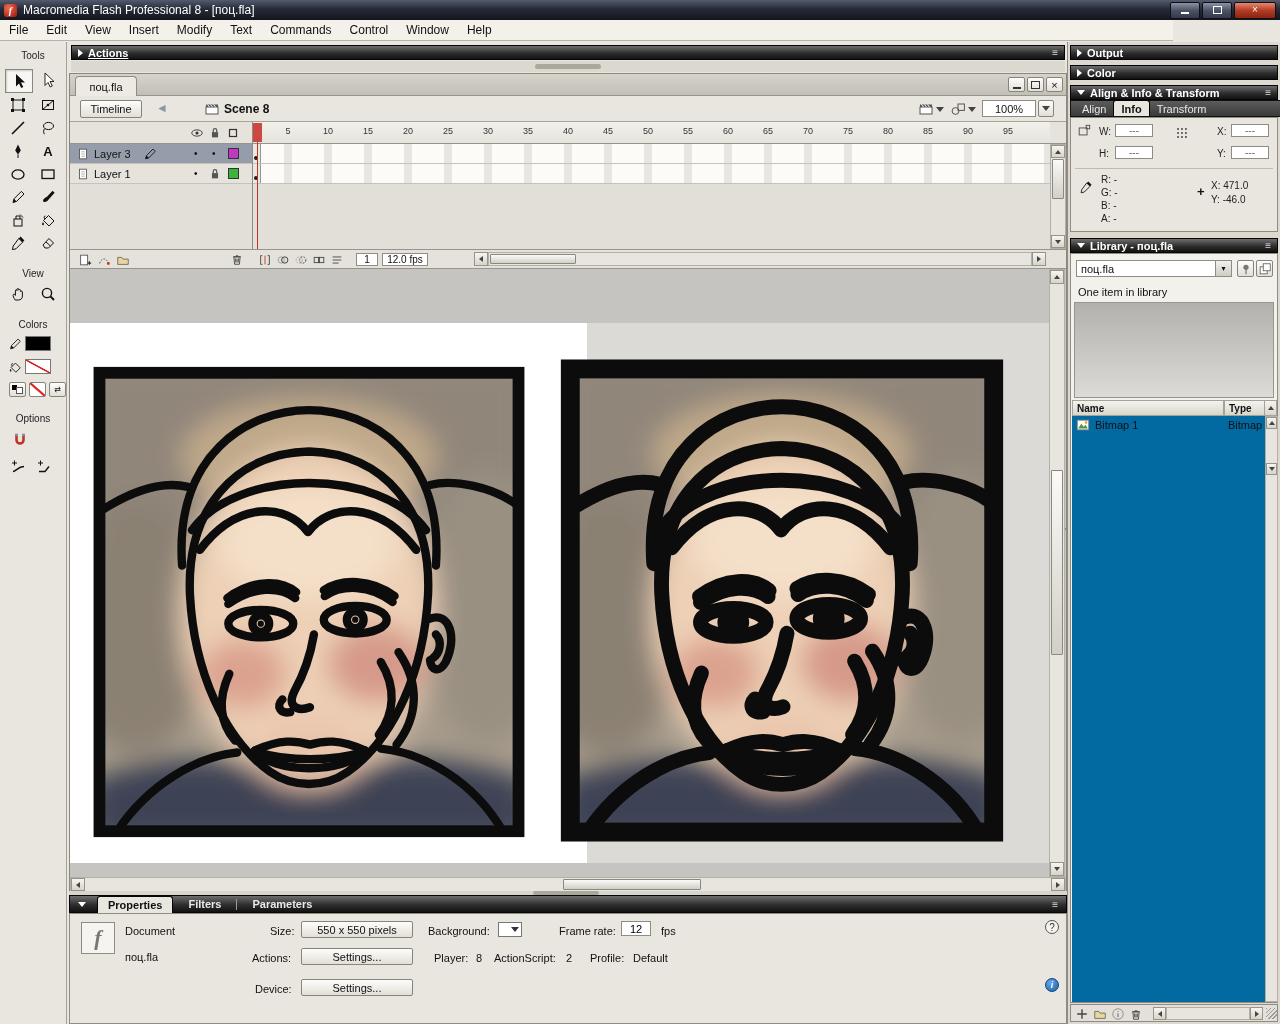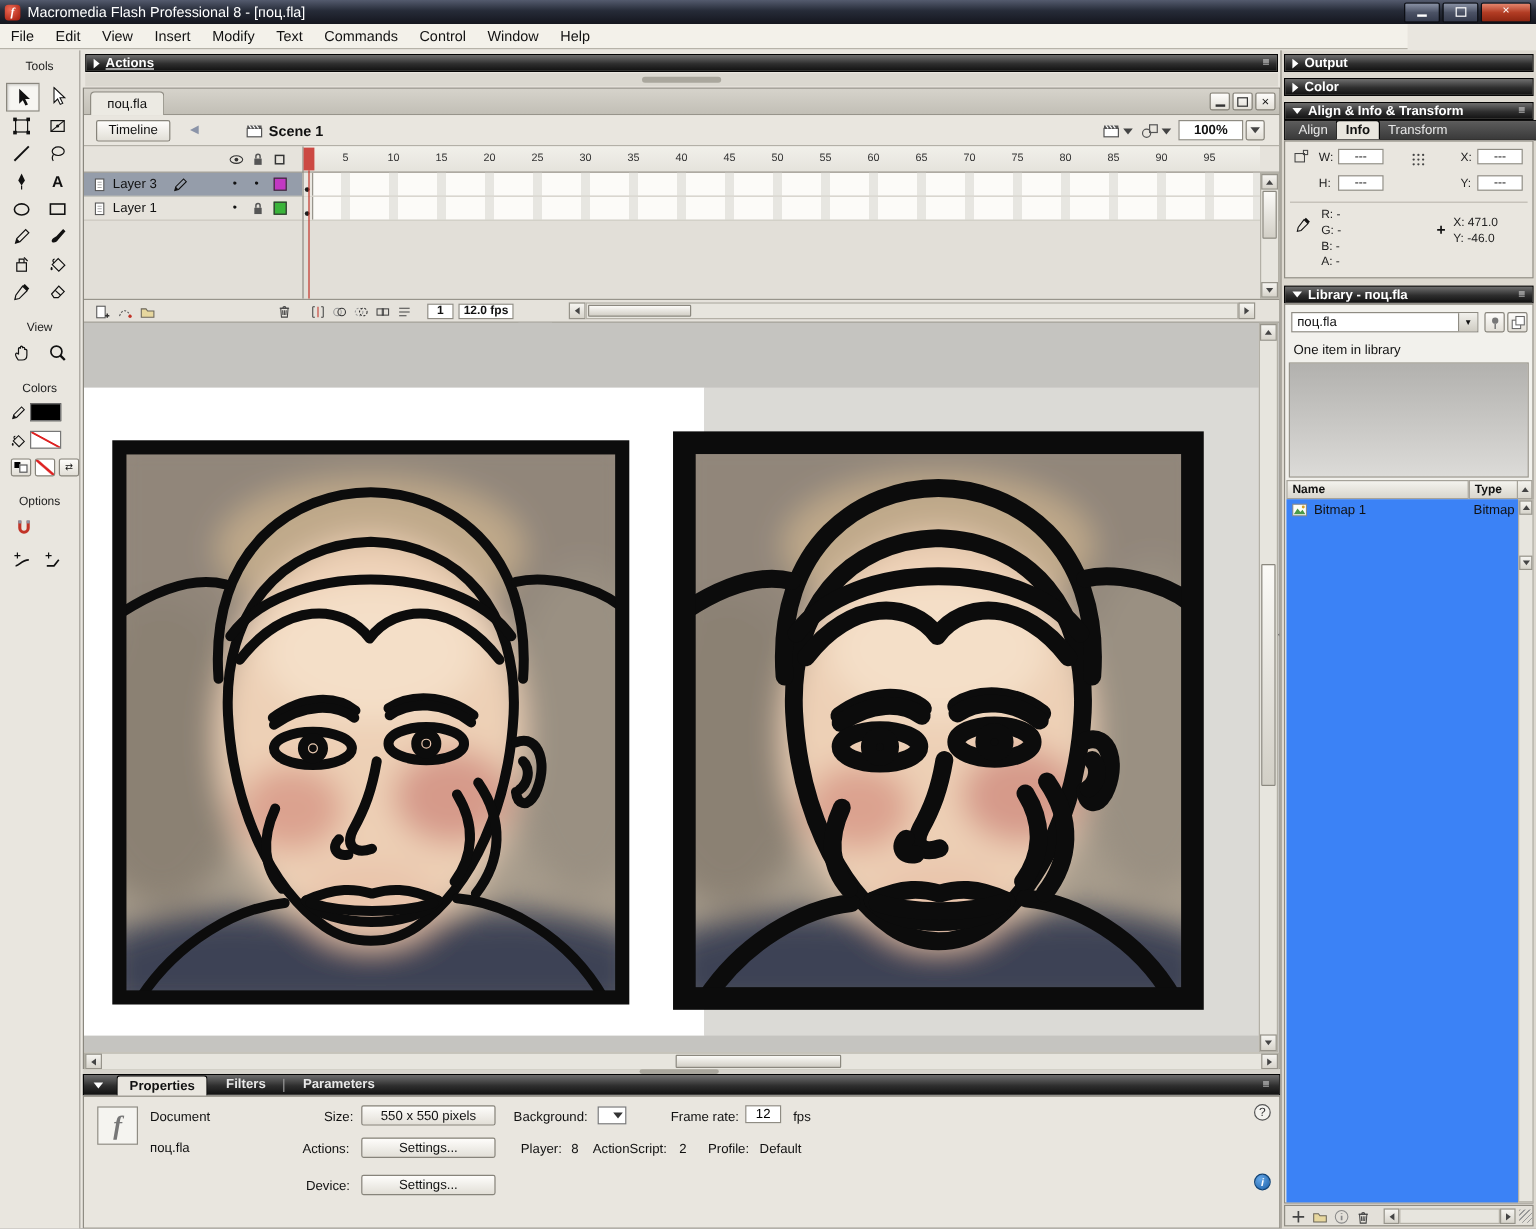--- a/index.html
+++ b/index.html
@@ -25,21 +25,21 @@
     color:#fff;font-size:11px;font-weight:bold;display:flex;align-items:center;gap:5px;padding:0 6px;}
   .tri-r{width:0;height:0;border-left:5px solid #fff;border-top:4px solid transparent;border-bottom:4px solid transparent;}
   .tri-d{width:0;height:0;border-top:5px solid #fff;border-left:4px solid transparent;border-right:4px solid transparent;}
   .tri-u-d{width:0;height:0;border-bottom:4px solid #444;border-left:3.5px solid transparent;border-right:3.5px solid transparent;}
   .tri-d-d{width:0;height:0;border-top:4px solid #444;border-left:3.5px solid transparent;border-right:3.5px solid transparent;}
   .tri-l-d{width:0;height:0;border-right:4px solid #444;border-top:3.5px solid transparent;border-bottom:3.5px solid transparent;}
   .tri-r-d{width:0;height:0;border-left:4px solid #444;border-top:3.5px solid transparent;border-bottom:3.5px solid transparent;}
   .hdrmenu{margin-left:auto;font-size:10px;color:#ddd;}
   .btn{background:linear-gradient(#fefdfb,#e2dfd7);border:1px solid #87847b;border-radius:2px;
     font-size:11px;display:flex;align-items:center;justify-content:center;}
-  .inset{background:#fff;border:1px solid #8f8c83;font-size:10px;color:#666;display:flex;align-items:center;justify-content:center;font-weight:bold;}
+  .inset{background:#fff;border:1px solid #8f8c83;font-size:10px;color:#666;display:flex;align-items:center;justify-content:center;}
   .lbl{font-size:11px;color:#111;}
   .lbl10{font-size:10px;color:#222;}
   .sbb{background:linear-gradient(#f6f5f1,#d7d4cb);border:1px solid #97948b;display:flex;align-items:center;justify-content:center;}
   .sbtrack{background:#e7e5de;border:1px solid #b3b0a6;}
   .sbthumb{background:linear-gradient(#fbfaf7,#d2cfc6);border:1px solid #8b887f;border-radius:1px;}
   .grip{background:#aaa79d;border-radius:3px;}
   
   .toolspanel{left:0;top:42px;width:67px;height:982px;background:#e9e6df;border-right:1px solid #a3a098;}
   .seclabel{font-size:10px;text-align:center;color:#222;}
   .toolgrid{display:grid;grid-template-columns:26px 26px;justify-content:center;gap:1px 4px;}
@@ -497,21 +497,21 @@
     </div>
 
     <div class="abs" style="left:0;top:22px;width:996px;height:26px;background:#e9e6df;border-bottom:1px solid #a6a39a">
       <span class="abs btn" style="left:10px;top:4px;width:62px;height:18px">
           <span>Timeline</span>
         </span>
       <span class="abs" style="left:86px;top:5px;font-size:12px;color:#8b94a8">◄</span>
       <svg class="abs ic" style="left:134px;top:5px">
           <use href="#i-clapper"></use>
         </svg>
-      <span class="abs" style="left:154px;top:6px;font-size:12px;font-weight:bold">Scene 1</span>
+      <span class="abs" style="left:154px;top:6px;font-size:12px;font-weight:bold">Scene 8</span>
       <svg class="abs ic" style="left:848px;top:5px">
           <use href="#i-clapper"></use>
         </svg>
       <span class="abs tri-d" style="left:866px;top:11px;border-top-color:#444"></span>
       <svg class="abs ic" style="left:880px;top:5px">
           <use href="#i-symbol"></use>
         </svg>
       <span class="abs tri-d" style="left:898px;top:11px;border-top-color:#444"></span>
       <span class="abs inset" style="left:912px;top:4px;width:54px;height:17px;color:#111;font-size:11px">100%</span>
       <span class="abs btn" style="left:968px;top:4px;width:16px;height:17px">
@@ -804,21 +804,21 @@
     <div class="abs" style="left:3px;top:48px;width:200px;height:96px;background:linear-gradient(#b2b1ae,#dcdbd8);border:1px solid #98958c"></div>
     <div class="abs colhdr" style="left:1px;top:146px;width:152px;height:16px">
         <span>Name</span>
       </div>
     <div class="abs colhdr" style="left:153px;top:146px;width:44px;height:16px">
         <span>Type</span>
       </div>
     <div class="abs colhdr" style="left:193px;top:146px;width:13px;height:16px;justify-content:center">
         <span class="tri-u-d"></span>
       </div>
-    <div class="abs" style="left:1px;top:162px;width:193px;height:586px;background:#3b82f6">
+    <div class="abs" style="left:1px;top:162px;width:193px;height:586px;background:#0369a1">
       <div style="display:flex;align-items:center;height:17px;padding-left:4px;font-size:11px">
         <svg class="ic14">
             <use href="#i-bitmap"></use>
           </svg>
         <span style="margin-left:5px">Bitmap 1</span>
         <span style="position:absolute;left:156px;width:36px;overflow:hidden;white-space:nowrap">Bitmap</span>
       </div>
     </div>
     <div class="abs sbtrack" style="left:194px;top:162px;width:13px;height:586px">
       <span class="abs sbb" style="left:0;top:0;width:11px;height:12px">

